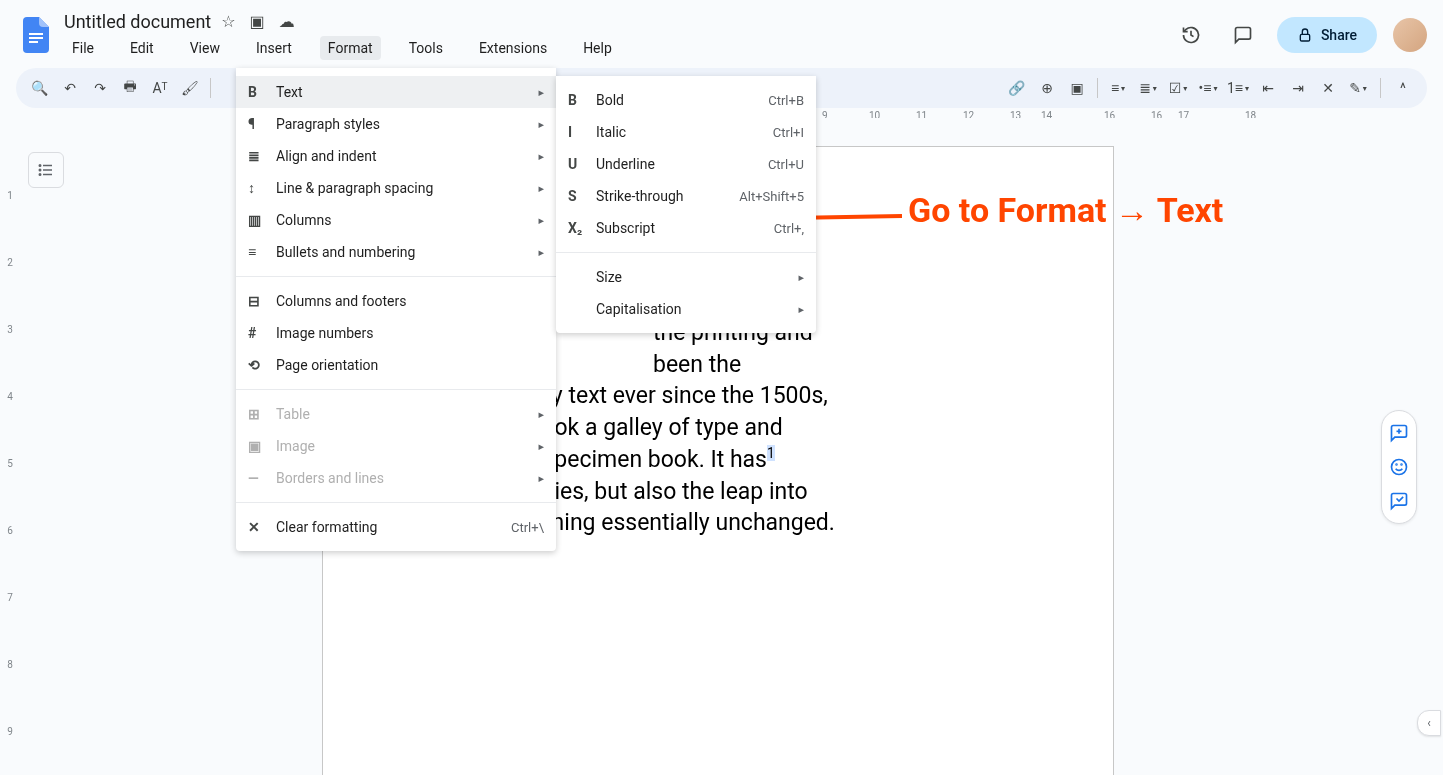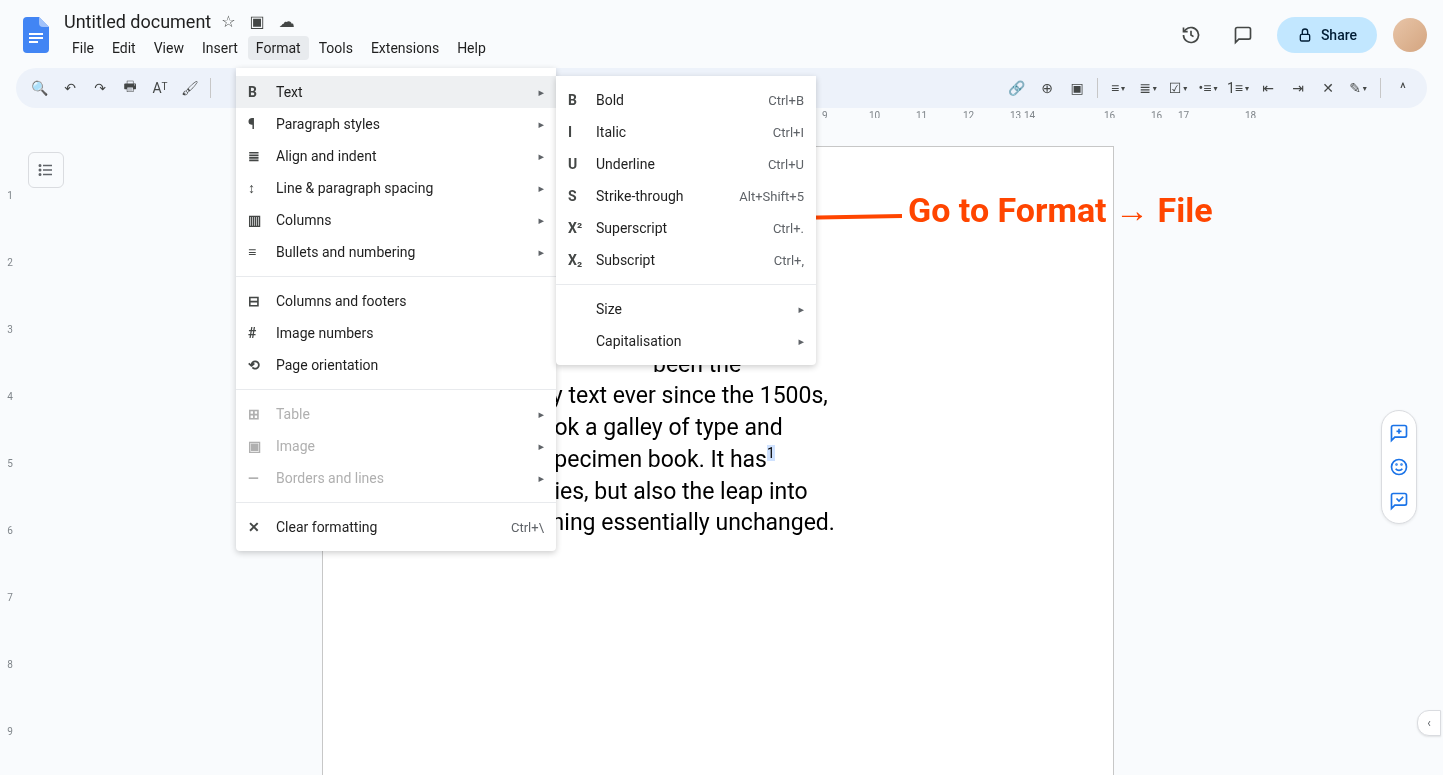--- a/index.html
+++ b/index.html
@@ -8,21 +8,21 @@
 
 
 .header { display: flex; align-items: center; padding: 8px 16px 0; gap: 8px; }
 .docs-logo { width: 40px; height: 40px; display:flex; align-items:center; justify-content:center; }
 .docs-logo svg { width: 26px; height: 36px; }
 .title-area { flex: 1; display: flex; flex-direction: column; }
 .title-row { display: flex; align-items: center; gap: 10px; height: 26px; }
 .doc-title { font-size: 18px; color: #1f1f1f; letter-spacing: 0; }
 .title-icons { display: flex; gap: 14px; color: #444746; }
 .title-icons span { cursor: pointer; }
-.menu-row { display: flex; gap: 2px; height: 28px; align-items: center; }
+.menu-row { display: flex; gap: 20px; height: 28px; align-items: center; }
 .menu-item { padding: 4px 8px; font-size: 14px; color: #1f1f1f; border-radius: 4px; cursor: pointer; }
 .menu-item.active { background: #e8ebee; }
 .header-right { display: flex; align-items: center; gap: 16px; }
 .icon-btn { width: 36px; height: 36px; border-radius: 50%; display:flex; align-items:center; justify-content:center; color:#444746; cursor:pointer; }
 .share-btn { background: #c2e7ff; border-radius: 40px; padding: 10px 20px; display:flex; align-items:center; gap:8px; font-size:14px; font-weight:500; color:#001d35; cursor:pointer; }
 .avatar { width: 34px; height: 34px; border-radius: 50%; background: linear-gradient(135deg,#e8c5a8,#d4a580); overflow:hidden; }
 
 
 .toolbar-wrap { padding: 6px 16px 0; }
 .toolbar { background:#edf2fa; border-radius: 24px; height: 40px; display:flex; align-items:center; padding: 0 10px; gap: 2px; }
@@ -165,21 +165,21 @@
     </div>
   </div>
 
   <div class="ruler-area">
     <div class="ruler" id="hruler">
         <span class="tick" style="left: 500px;">9</span>
         <span class="tick" style="left: 547px;">10</span>
         <span class="tick" style="left: 594px;">11</span>
         <span class="tick" style="left: 641px;">12</span>
         <span class="tick" style="left: 688px;">13</span>
-        <span class="tick" style="left: 702px;">14</span>
+        <span class="tick" style="left: 719px;">14</span>
         <span class="tick" style="left: 782px;">16</span>
         <span class="tick" style="left: 829px;">16</span>
         <span class="tick" style="left: 856px;">17</span>
         <span class="tick" style="left: 923px;">18</span>
       </div>
   </div>
 
   <div class="canvas-area">
     <div class="left-rail">
       <div class="v-ruler" id="vruler">
@@ -363,27 +363,20 @@
       </div>
       <div class="dd-item">
         <span class="dd-icon">
           <b>S</b>
         </span>
         <span class="dd-label">Strike-through</span>
         <span class="shortcut">Alt+Shift+5</span>
       </div>
       <div class="dd-item">
         <span class="dd-icon">
-          <b>X²</b>
-        </span>
-        <span class="dd-label">Superscript</span>
-        <span class="shortcut">Ctrl+.</span>
-      </div>
-      <div class="dd-item">
-        <span class="dd-icon">
           <b>X₂</b>
         </span>
         <span class="dd-label">Subscript</span>
         <span class="shortcut">Ctrl+,</span>
       </div>
       <div class="dd-divider"></div>
       <div class="dd-item">
         <span class="dd-icon">
           <b></b>
         </span>
@@ -401,18 +394,18 @@
 
   <svg class="arrow-svg" width="240" height="40">
     <defs>
         <marker id="ah" markerWidth="10" markerHeight="10" refX="2" refY="5" orient="auto">
           <path d="M10 0 L0 5 L10 10 z" fill="#ff4500"></path>
         </marker>
       </defs>
     <line x1="230" y1="18" x2="10" y2="22" stroke="#ff4500" stroke-width="4" marker-end="url(#ah)"></line>
   </svg>
   <div class="annotation anno-text">
-    <div>Go to Format → File</div>
+    <div>Go to Format → Text</div>
   </div>
 
   <div class="chevron-bubble">‹</div>
 
 </div>
 
 </body></html>

